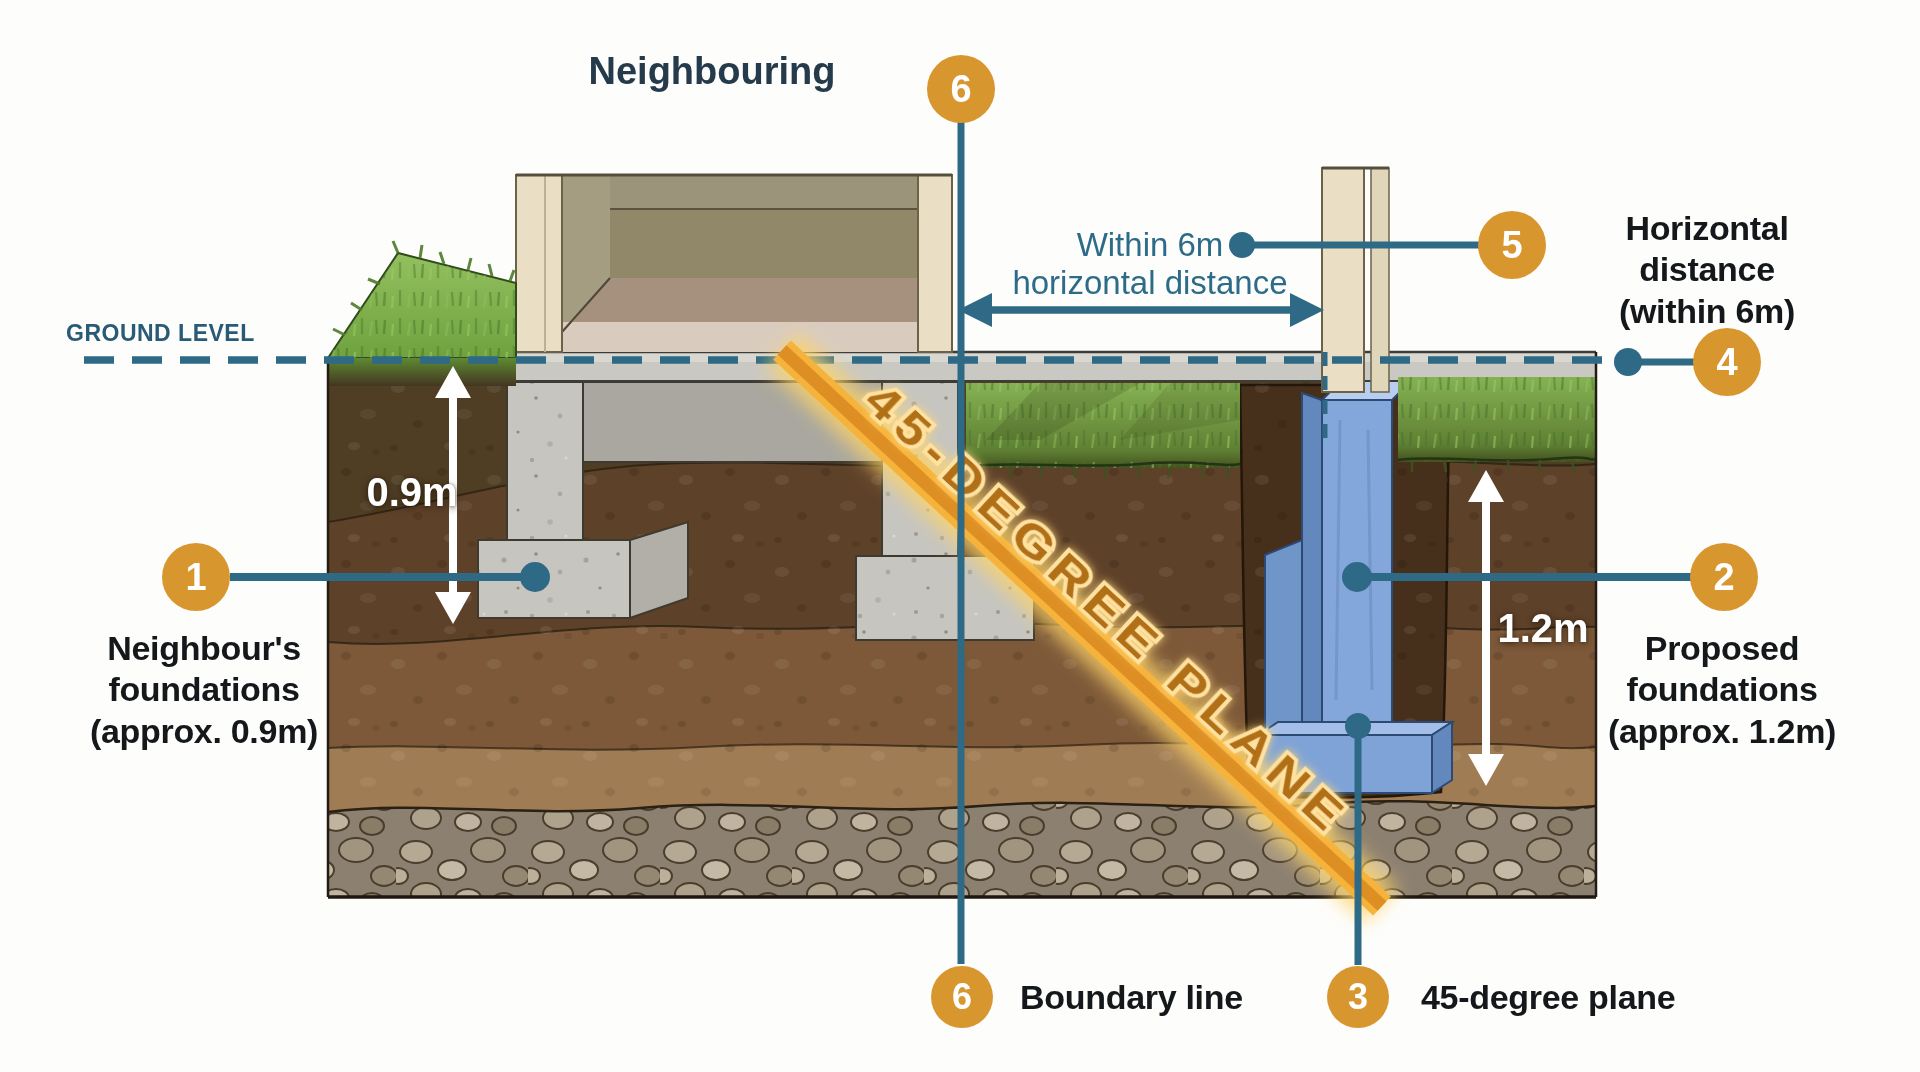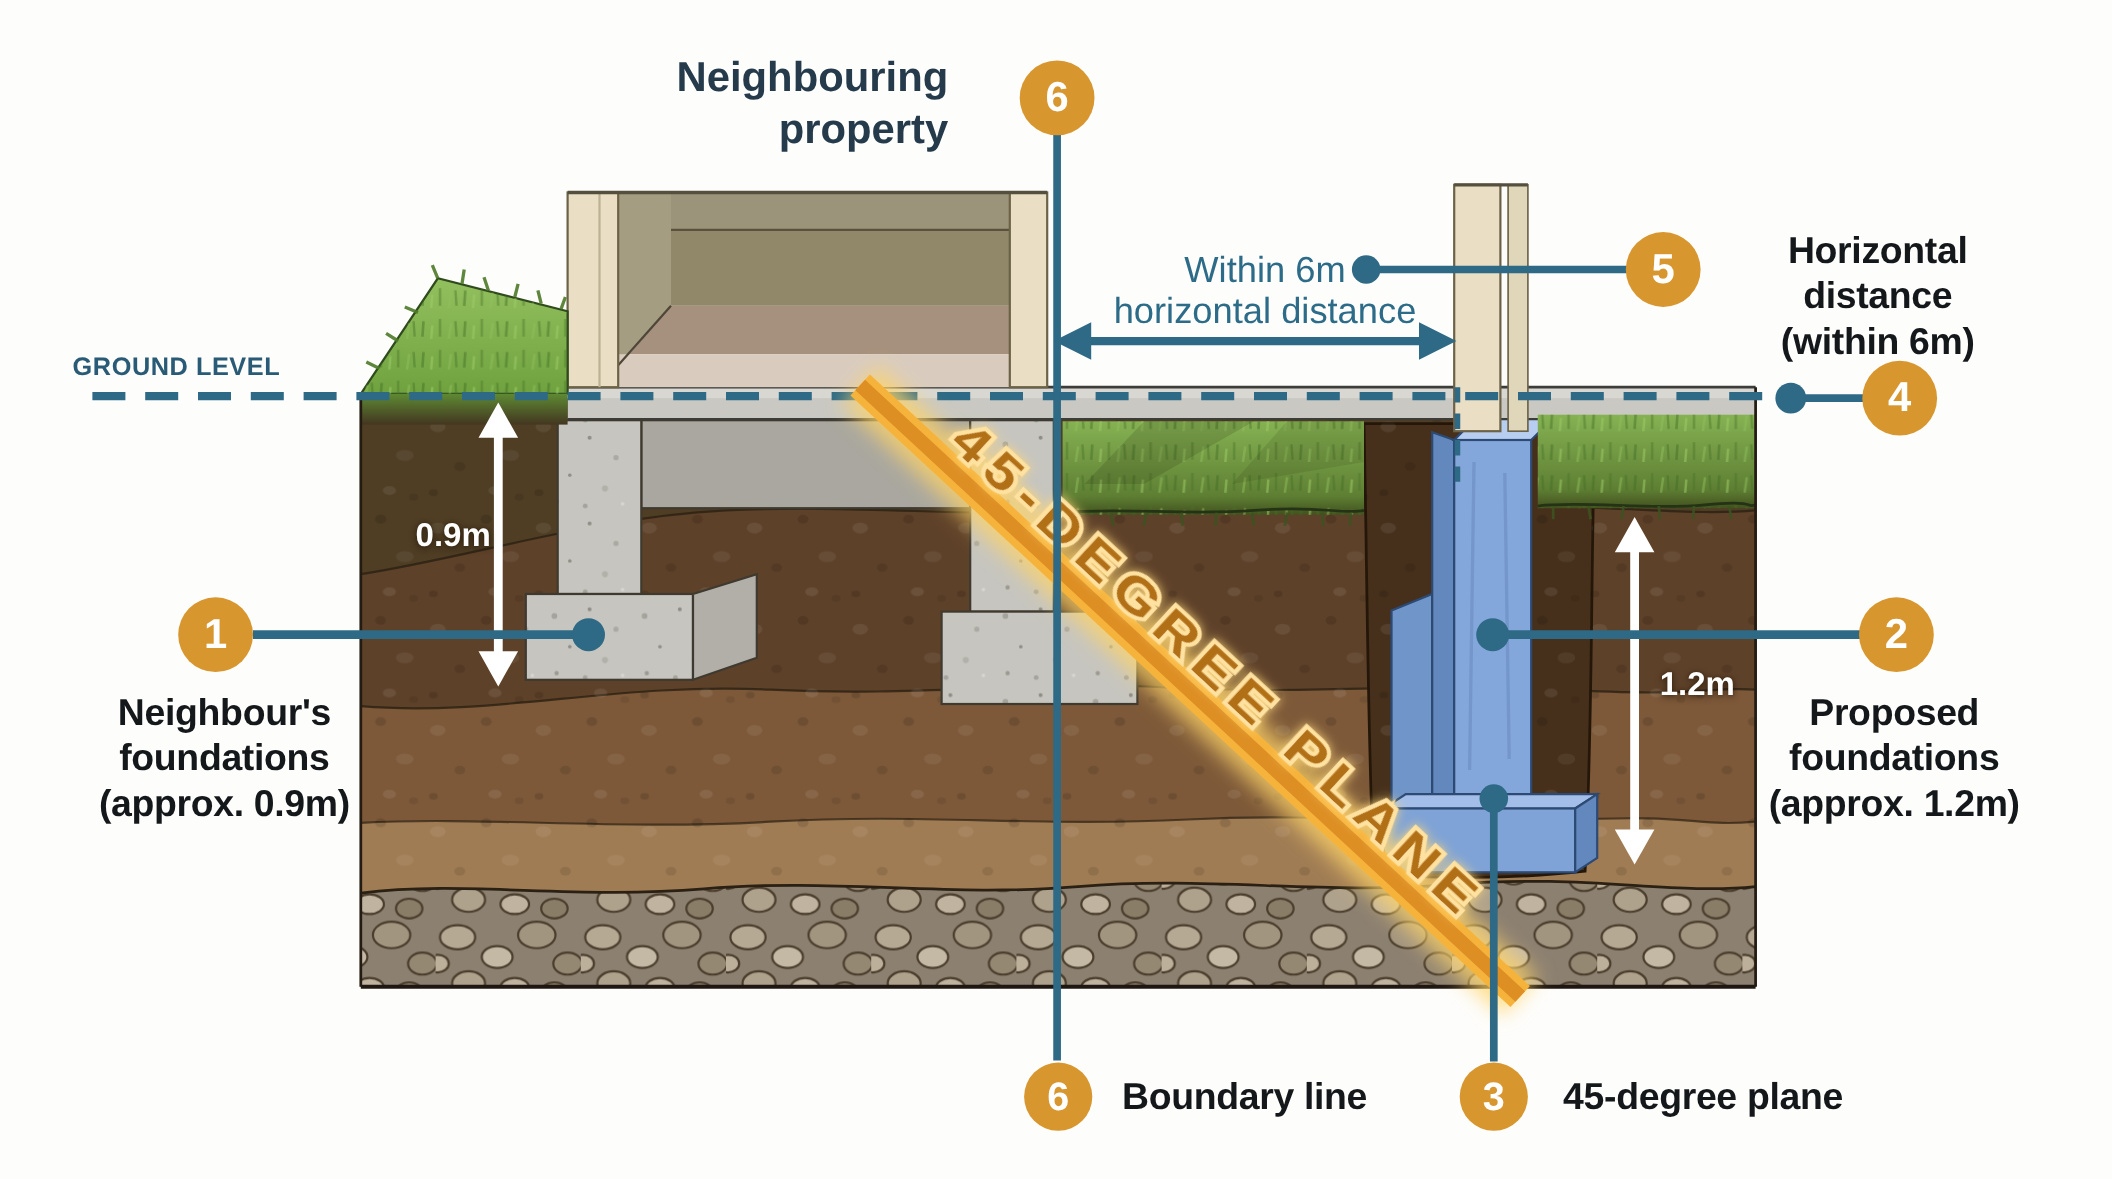--- a/index.html
+++ b/index.html
@@ -23,21 +23,21 @@
   }
   .badge.b66{width:68px;height:68px;}
   .badge.b62{width:62px;height:62px;font-size:36px;}
   .lbl{position:absolute;z-index:5;color:var(--label-dark,#15181B);font-weight:700;}
   .lbl.center{text-align:center;}
   .heading{color:var(--heading-navy,#253B4C);font-size:38px;font-weight:700;line-height:1.24;text-align:center;}
   .ground{color:#2A5B76;font-size:23px;font-weight:700;letter-spacing:.5px;}
   .dim-teal{color:#2D6C88;font-size:33px;font-weight:400;line-height:1.15;text-align:center;}
   .black-label{font-size:34px;font-weight:700;line-height:1.22;letter-spacing:-.3px;}
   .depth{
-    color:#fff;font-size:30px;font-weight:700;
+    color:#fff;font-size:40px;font-weight:700;
     text-shadow:0 2px 7px rgba(35,22,8,.65), 0 0 3px rgba(35,22,8,.4);
   }
 </style>
 </head>
 <body>
 
 <div class="stage">
 
 <svg width="1920" height="1072" viewBox="0 0 1920 1072">
   <defs>
@@ -233,23 +233,22 @@
     <line x1="1357" y1="577" x2="1692" y2="577" stroke-width="8"></line>
     <circle cx="1357" cy="577" r="15" stroke="none"></circle>
     <circle cx="1358" cy="726" r="13" stroke="none"></circle>
     <line x1="1242" y1="245" x2="1482" y2="245" stroke-width="7"></line>
     <circle cx="1242" cy="245" r="13" stroke="none"></circle>
     <line x1="1628" y1="362" x2="1695" y2="362" stroke-width="7"></line>
     <circle cx="1628" cy="362" r="14" stroke="none"></circle>
   </g>
 </svg>
 
-<div class="overlay heading" style="left:562px;top:48px;width:300px;text-align:right;">
+<div class="overlay heading" style="left:562px;top:48px;width:300px;">
   <div>Neighbouring</div>
-  <div>property</div>
 </div>
 
 <div class="overlay ground" style="left:66px;top:320px;">GROUND LEVEL</div>
 
 <div class="overlay dim-teal" style="left:985px;top:226px;width:330px;">
   <div>Within 6m</div>
   <div>horizontal distance</div>
 </div>
 
 <div class="overlay depth" style="left:347px;top:470px;width:130px;text-align:center;">0.9m</div>

